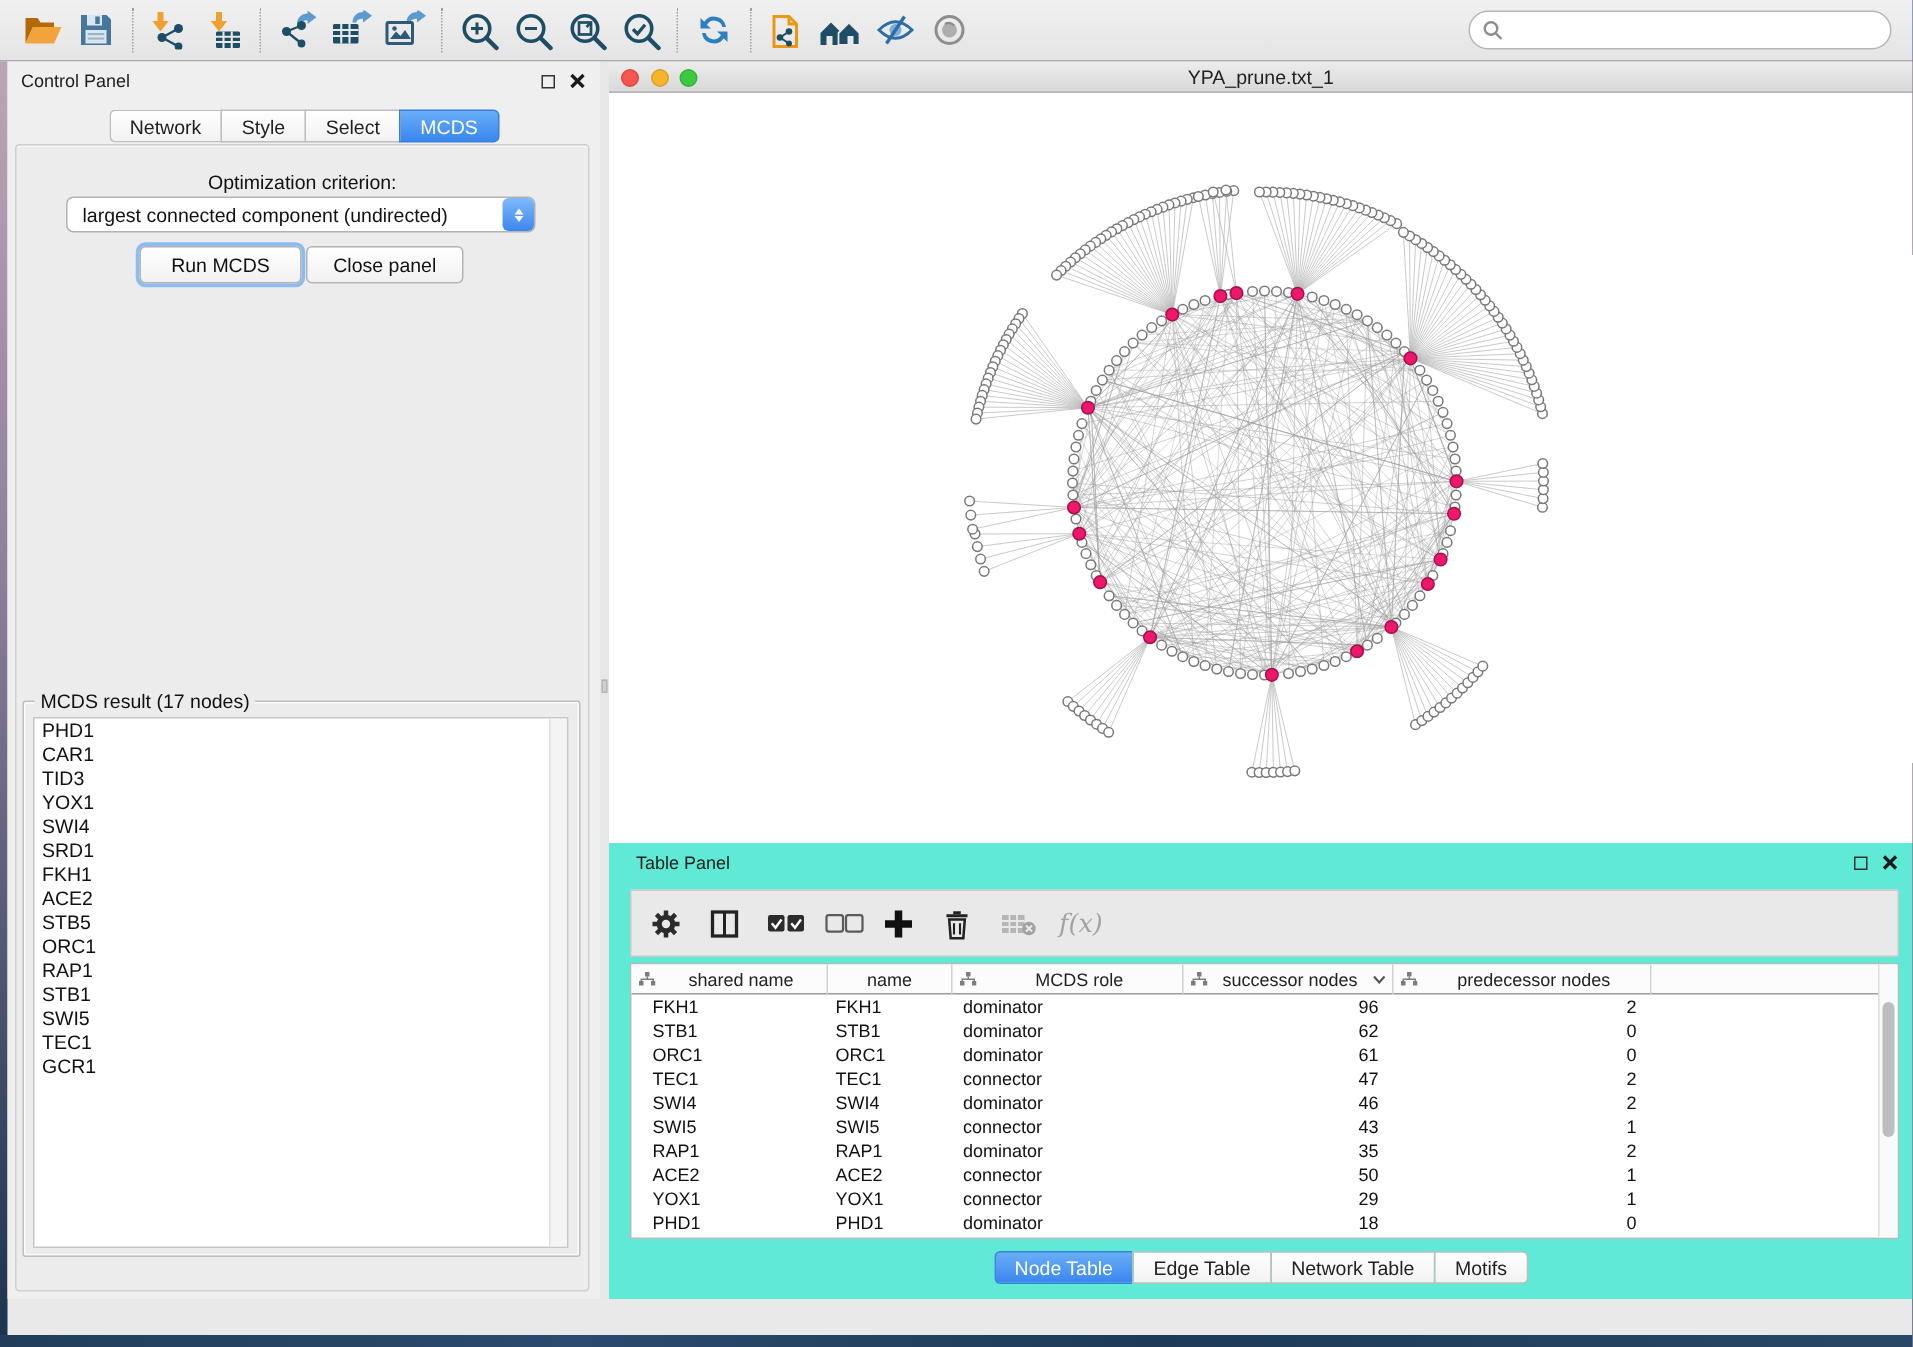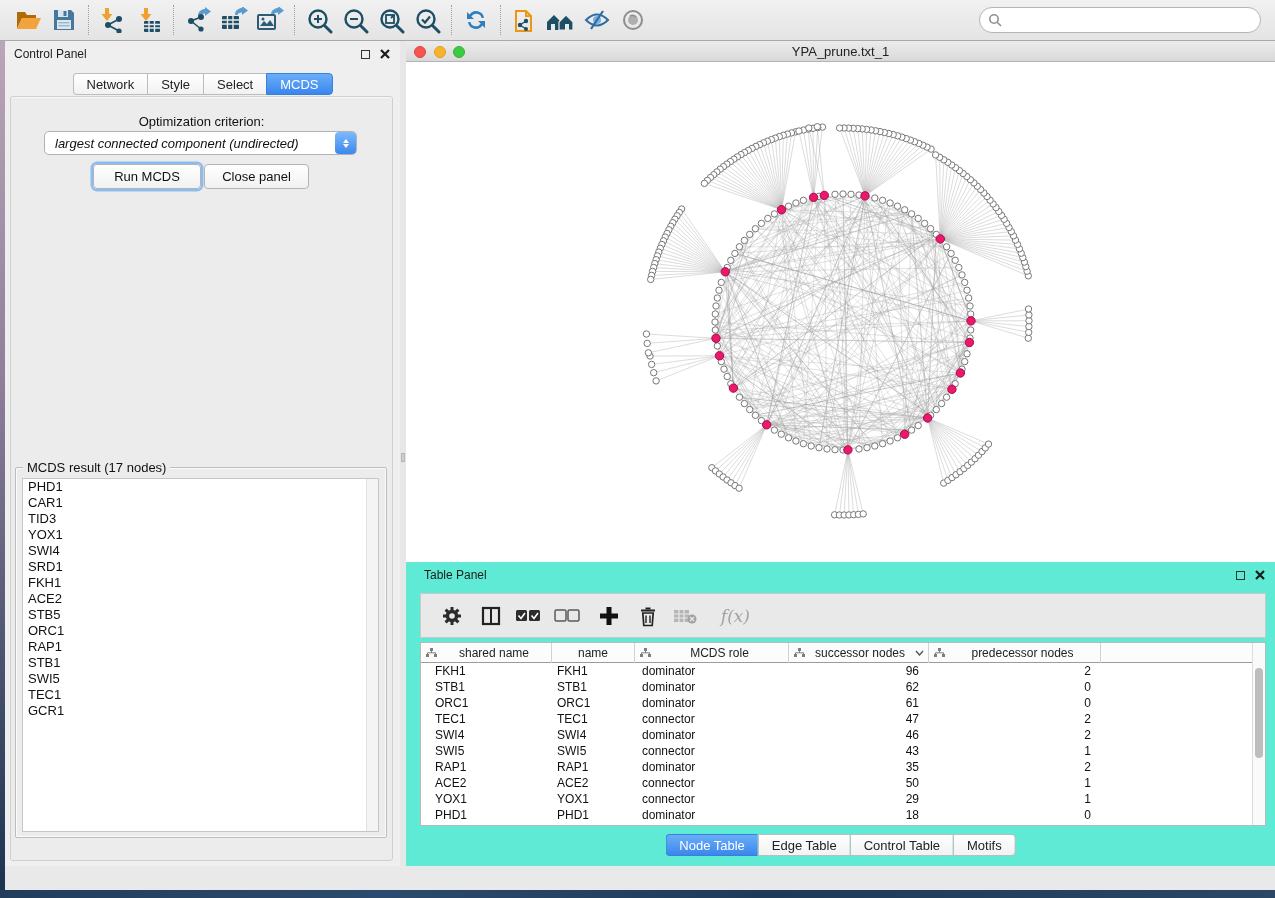--- a/index.html
+++ b/index.html
@@ -37,21 +37,21 @@
     border:1px solid #bdbdbd; border-right:none; }
   .tab:first-child { border-radius:4px 0 0 4px; }
   .tab:last-child { border-right:1px solid #bdbdbd; border-radius:0 4px 4px 0; }
   .tab.selected { background:linear-gradient(#6aaef8,#3a86ee); color:#fff; border-color:#3a7fd8; }
 
   #cp-inner { position:absolute; left:5px; right:7px; top:55px; bottom:5px; background:#ececec;
     border:1px solid #cfcfcf; border-radius:3px; box-shadow:inset 0 1px 0 #f8f8f8; }
   #opt-label { position:absolute; top:17px; width:100%; text-align:center; font-size:13px; color:#111; }
   #criterion-select { position:absolute; left:33px; top:34px; width:313px; height:24px; background:#fff;
     border:1px solid #b2b2b2; border-radius:5px; display:flex; align-items:center; }
-  #criterion-select .val { flex:1; font-size:13px; color:#111; padding-left:10px; white-space:nowrap;font-style:italic; }
+  #criterion-select .val { flex:1; font-size:13px; color:#111; padding-left:10px; white-space:nowrap; }
   #criterion-select .stepper { width:21px; height:22px; margin-right:0px; border-radius:4px;
     background:linear-gradient(#7db9fb,#3d87ee); display:flex; flex-direction:column; align-items:center; justify-content:center; gap:1px; }
   .chev { width:0; height:0; border-left:3.5px solid transparent; border-right:3.5px solid transparent; }
   .chev.up { border-bottom:4px solid #fff; }
   .chev.down { border-top:4px solid #fff; }
 
   .cp-btn { position:absolute; top:67px; height:25px; background:linear-gradient(#ffffff,#f1f1f1);
     border:1px solid #b4b4b4; border-radius:4px; font-size:13px; color:#111; text-align:center; line-height:23px; }
   #run-mcds { left:82px; width:108px; box-shadow:0 0 0 2.5px #8cbdf2; }
   #close-panel { left:193px; width:105px; }
@@ -76,21 +76,21 @@
   #light-red { left:8px; background:#f6564f; border:0.5px solid #e0443e; }
   #light-yellow { left:28px; background:#f6b32c; border:0.5px solid #dfa023; }
   #light-green { left:47px; background:#3ec943; border:0.5px solid #33b239; }
   #net-title { position:absolute; width:100%; text-align:center; top:3px; font-size:13px; color:#222; }
   #net-canvas { position:absolute; left:0; top:21px; width:869px; height:500px; background:#fff; }
 
   
   #table-panel { position:absolute; left:406px; top:562px; width:869px; height:304px; background:#5eead4; }
   #tp-toolbar { position:absolute; left:14px; right:9px; top:31px; height:45px; background:#e9e9e9;
     border:1px solid #c9c9c9; display:flex; align-items:center; gap:9px; padding-left:12px; }
-  .tpi { width:30px; height:30px; display:flex; align-items:center; justify-content:flex-end; }
+  .tpi { width:30px; height:30px; display:flex; align-items:center; justify-content:flex-start; }
   #fx-label { font-size:17px; font-style:italic; font-family:"DejaVu Serif", serif; color:#a2a2a2; }
 
   #node-table { position:absolute; left:14px; right:9px; top:80px; height:184px; background:#fff; border:1px solid #b9b9b9; }
   #tbl-header { position:absolute; left:0; top:0; right:13px; height:20px; background:#fcfcfc; border-bottom:1px solid #9c9c9c; display:flex; }
   .th { position:relative; height:20px; border-right:1px solid #d2d2d2; display:flex; align-items:center; font-size:12px; color:#222; }
   .th .lbl { flex:1; text-align:center; }
   .th .tree-ic { margin-left:5px; }
   .th .sort { margin-right:4px; }
   #tbl-body { position:absolute; left:0; top:20px; right:13px; bottom:0; overflow:hidden; }
   .tr { display:flex; height:16px; align-items:center; }
@@ -1277,20 +1277,20 @@
           </div>
         </div>
       <div id="tbl-scroll">
           <div id="tbl-thumb"></div>
         </div>
     </div>
 
     <div id="tp-tabs">
         <div class="tab selected">Node Table</div>
         <div class="tab">Edge Table</div>
-        <div class="tab">Control Table</div>
+        <div class="tab">Network Table</div>
         <div class="tab">Motifs</div>
       </div>
   </div>
 
 
   <div id="wall-bottom"></div>
 </div>
 
 </body></html>

